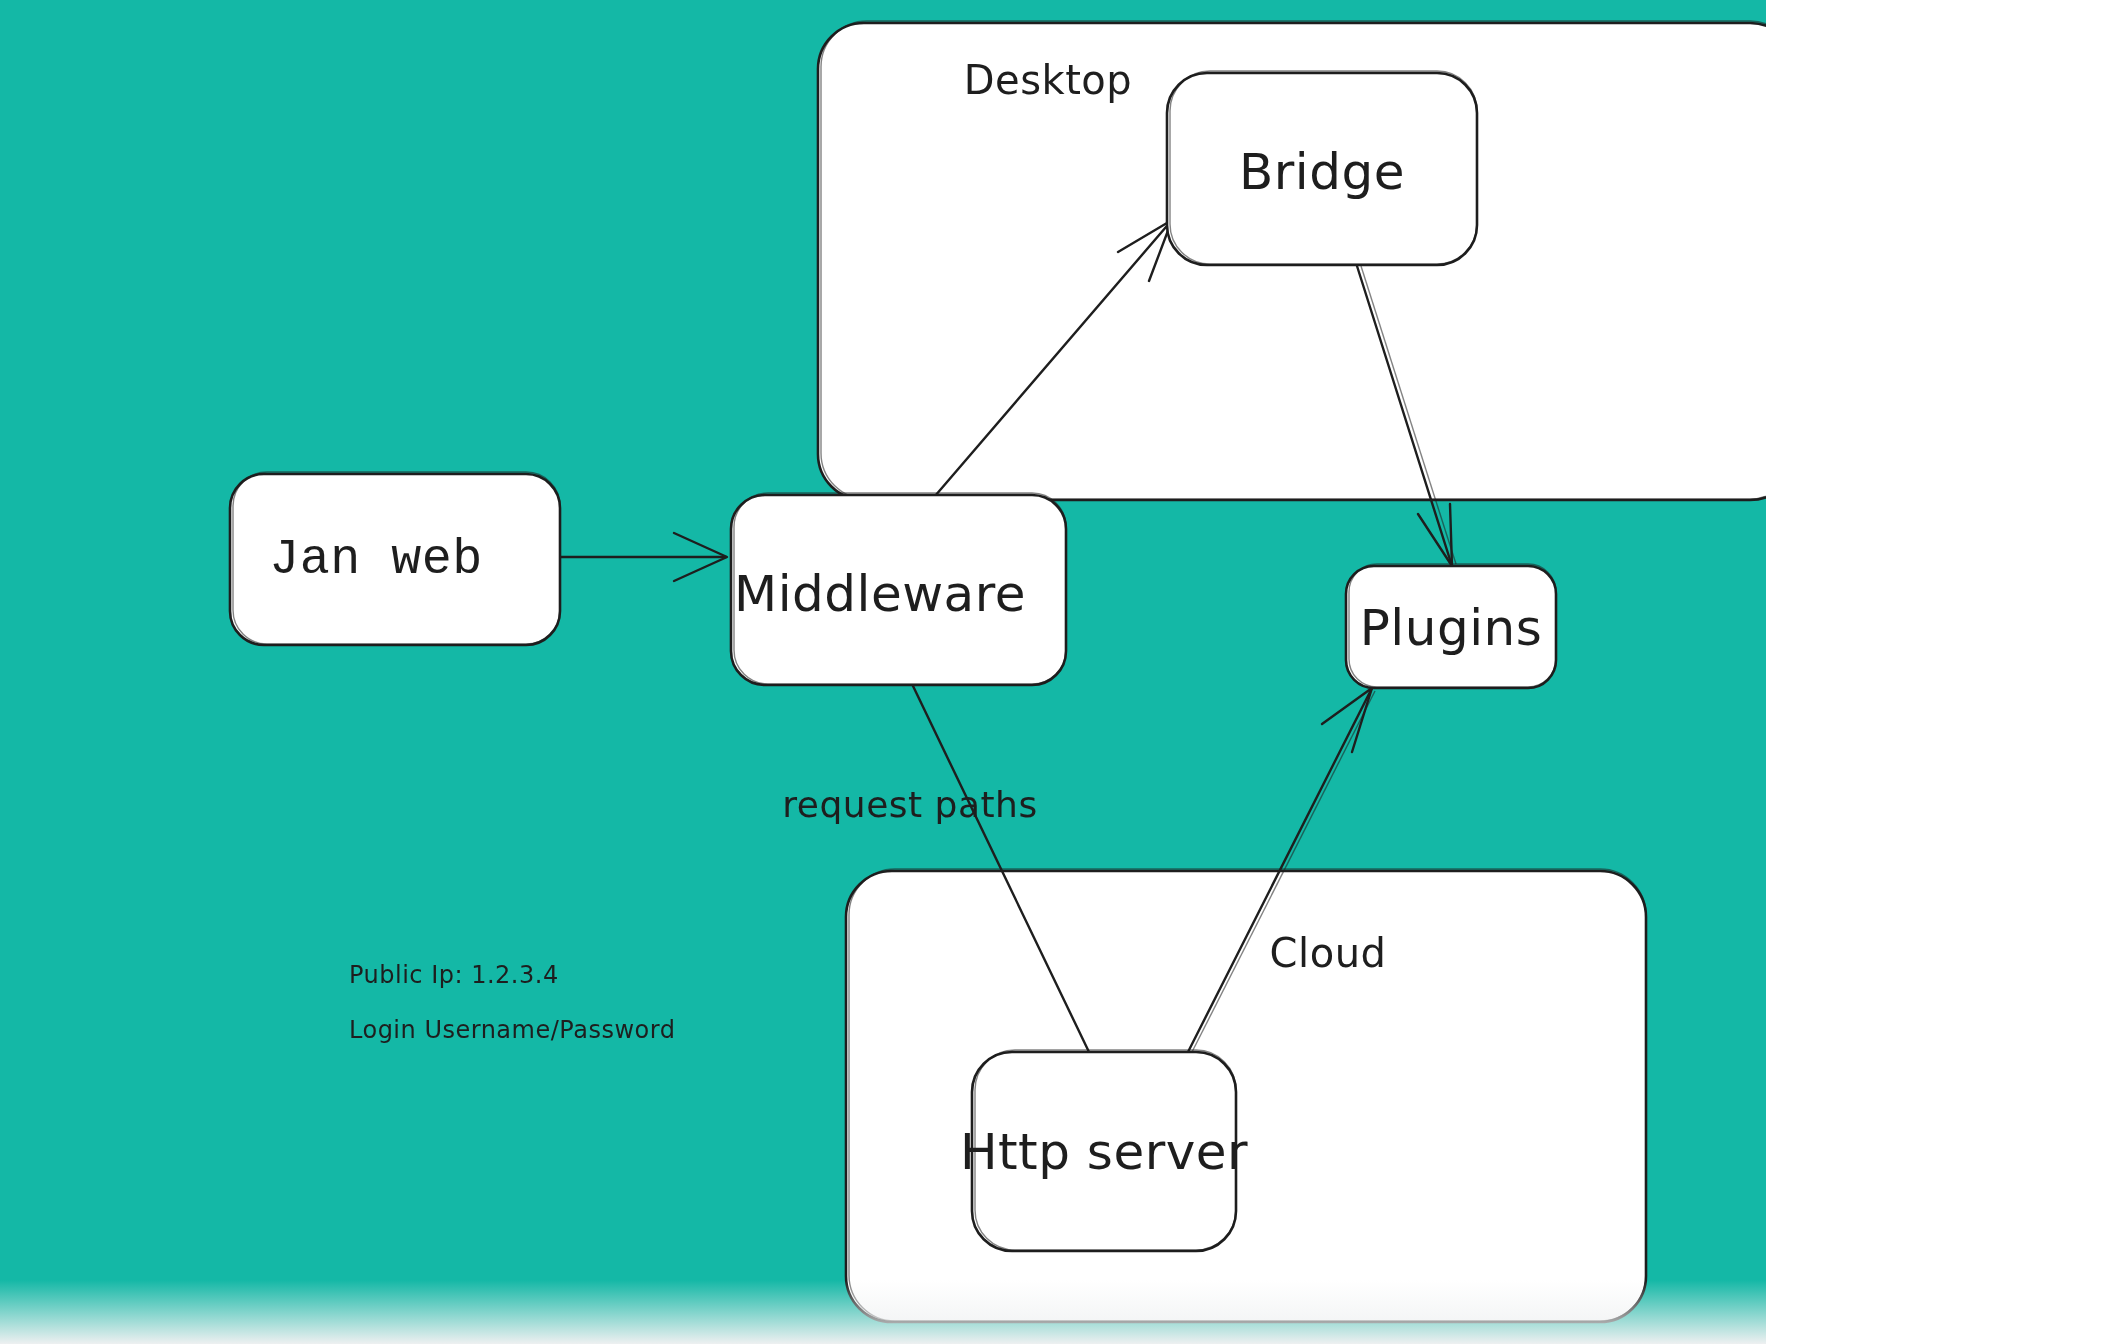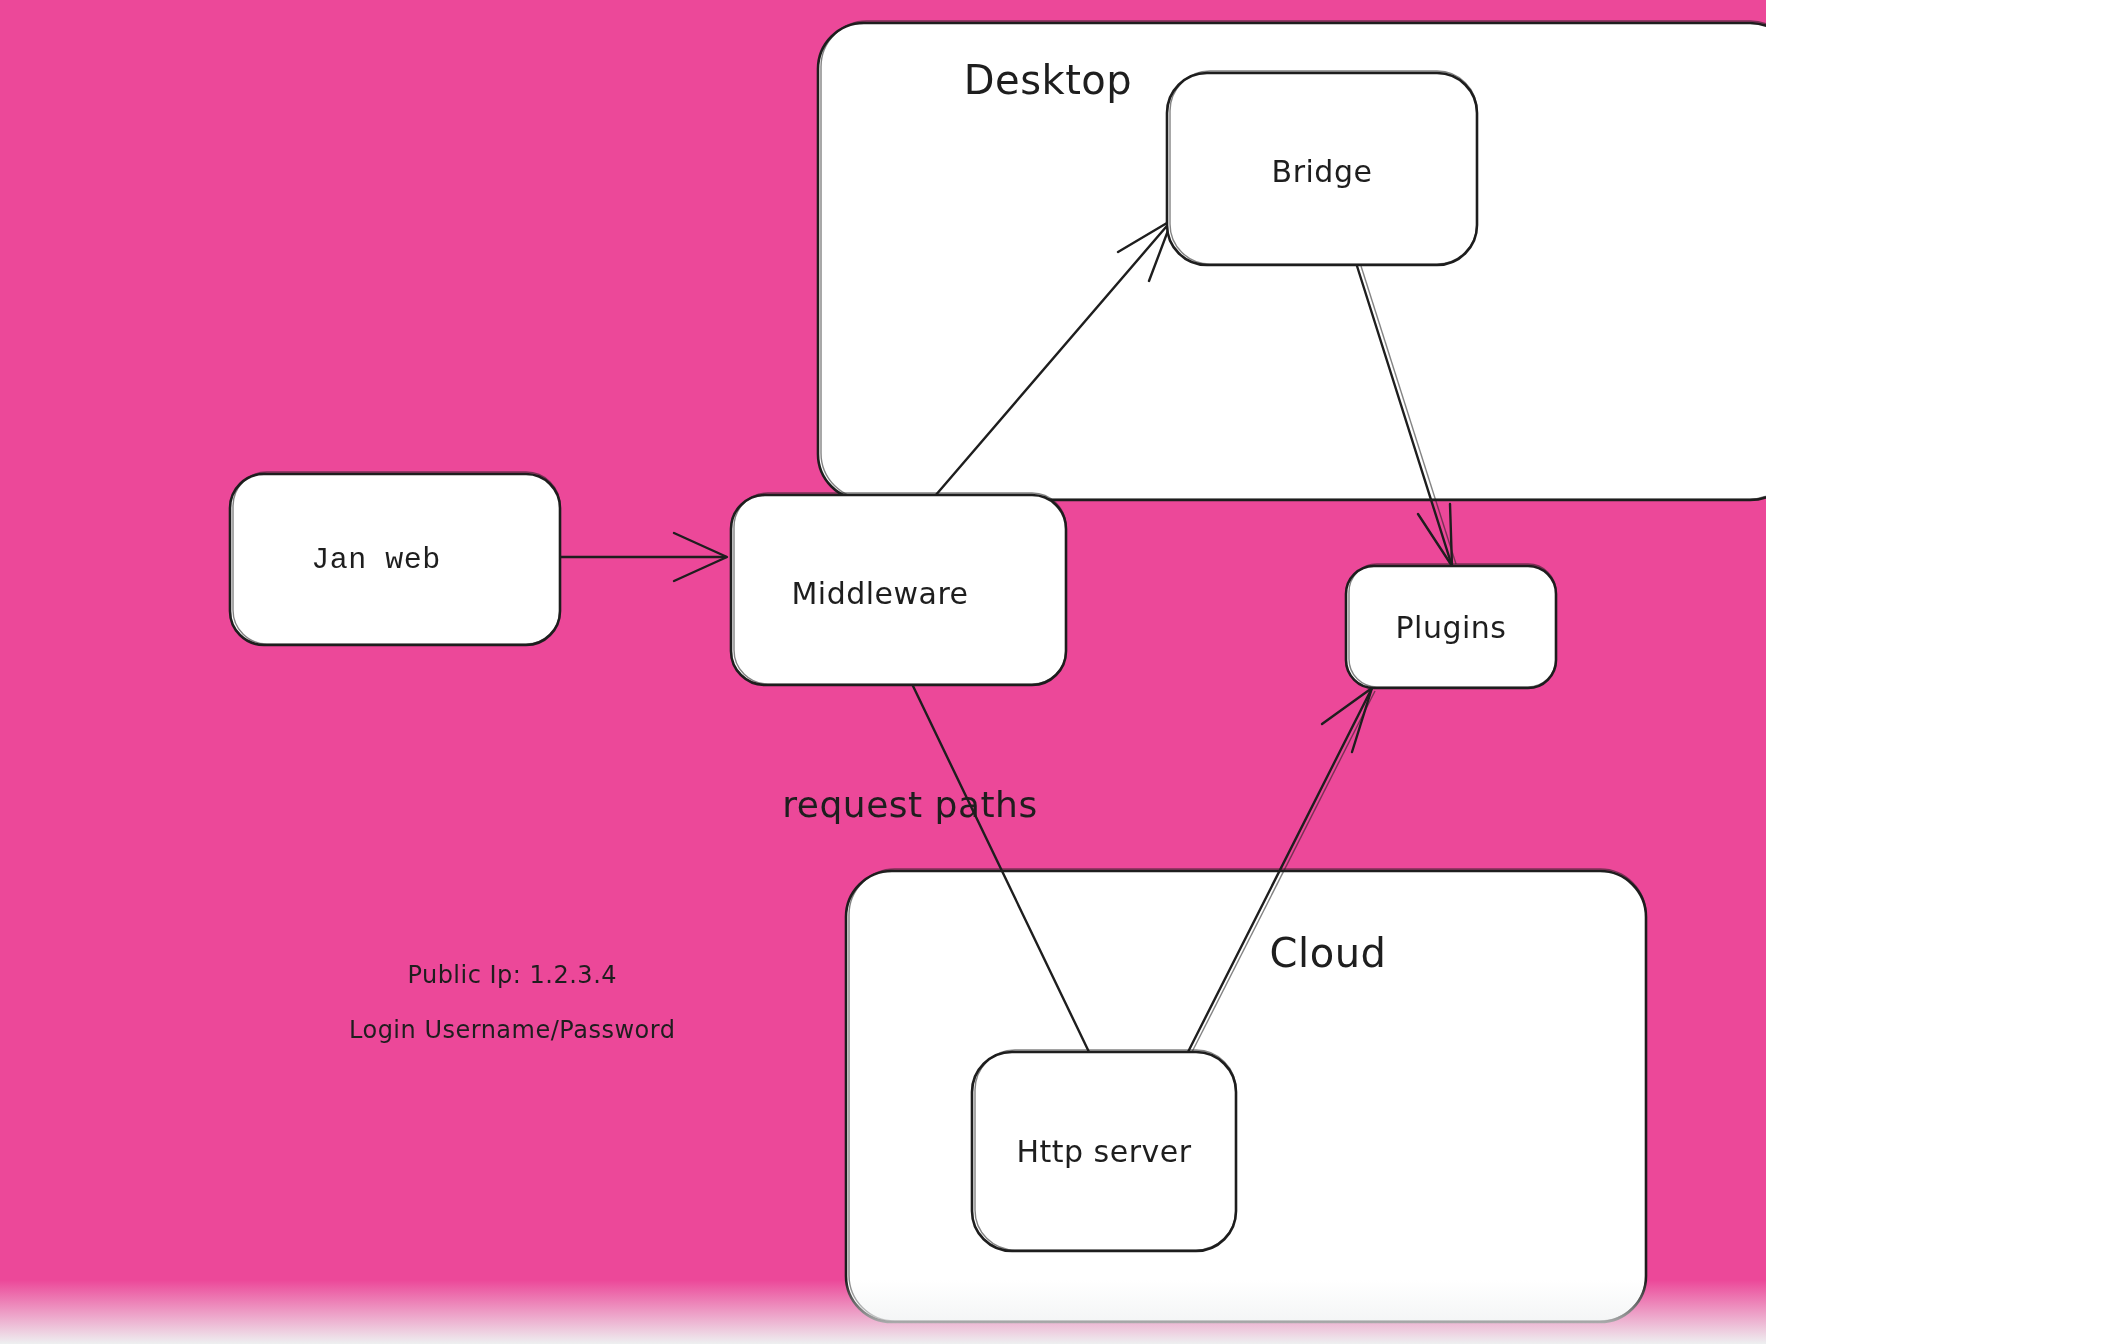--- a/index.html
+++ b/index.html
@@ -1,32 +1,31 @@
 <!DOCTYPE html>
 <html><head>
 <meta charset="utf-8">
 <style>
   html, body { margin: 0; padding: 0; background: #ffffff; }
   .stage {
     position: relative;
     width: 1766px;
     height: 1344px;
-    background: #ec4899;
+    background: #14b8a6;
     overflow: hidden;
     font-family: "DejaVu Sans", "Liberation Sans", sans-serif;
     color: #1e1e1e;
-    text-align: center;
   }
   .stage svg { position: absolute; left: 0; top: 0; }
   .lbl {
     position: absolute;
     transform: translate(-50%, -50%);
     white-space: nowrap;
     color: #1e1e1e;
-    font-size: 30px;
+    font-size: 50px;
     letter-spacing: 0.5px;
     line-height: 1.2;
     user-select: none;
   }
   .lbl.container-lbl { font-size: 40px; }
   .lbl.edge-lbl { font-size: 36px; }
   .lbl.on-white { background: #ffffff; padding: 6px 10px; }
   .annotations {
     position: absolute;
     left: 349px;

